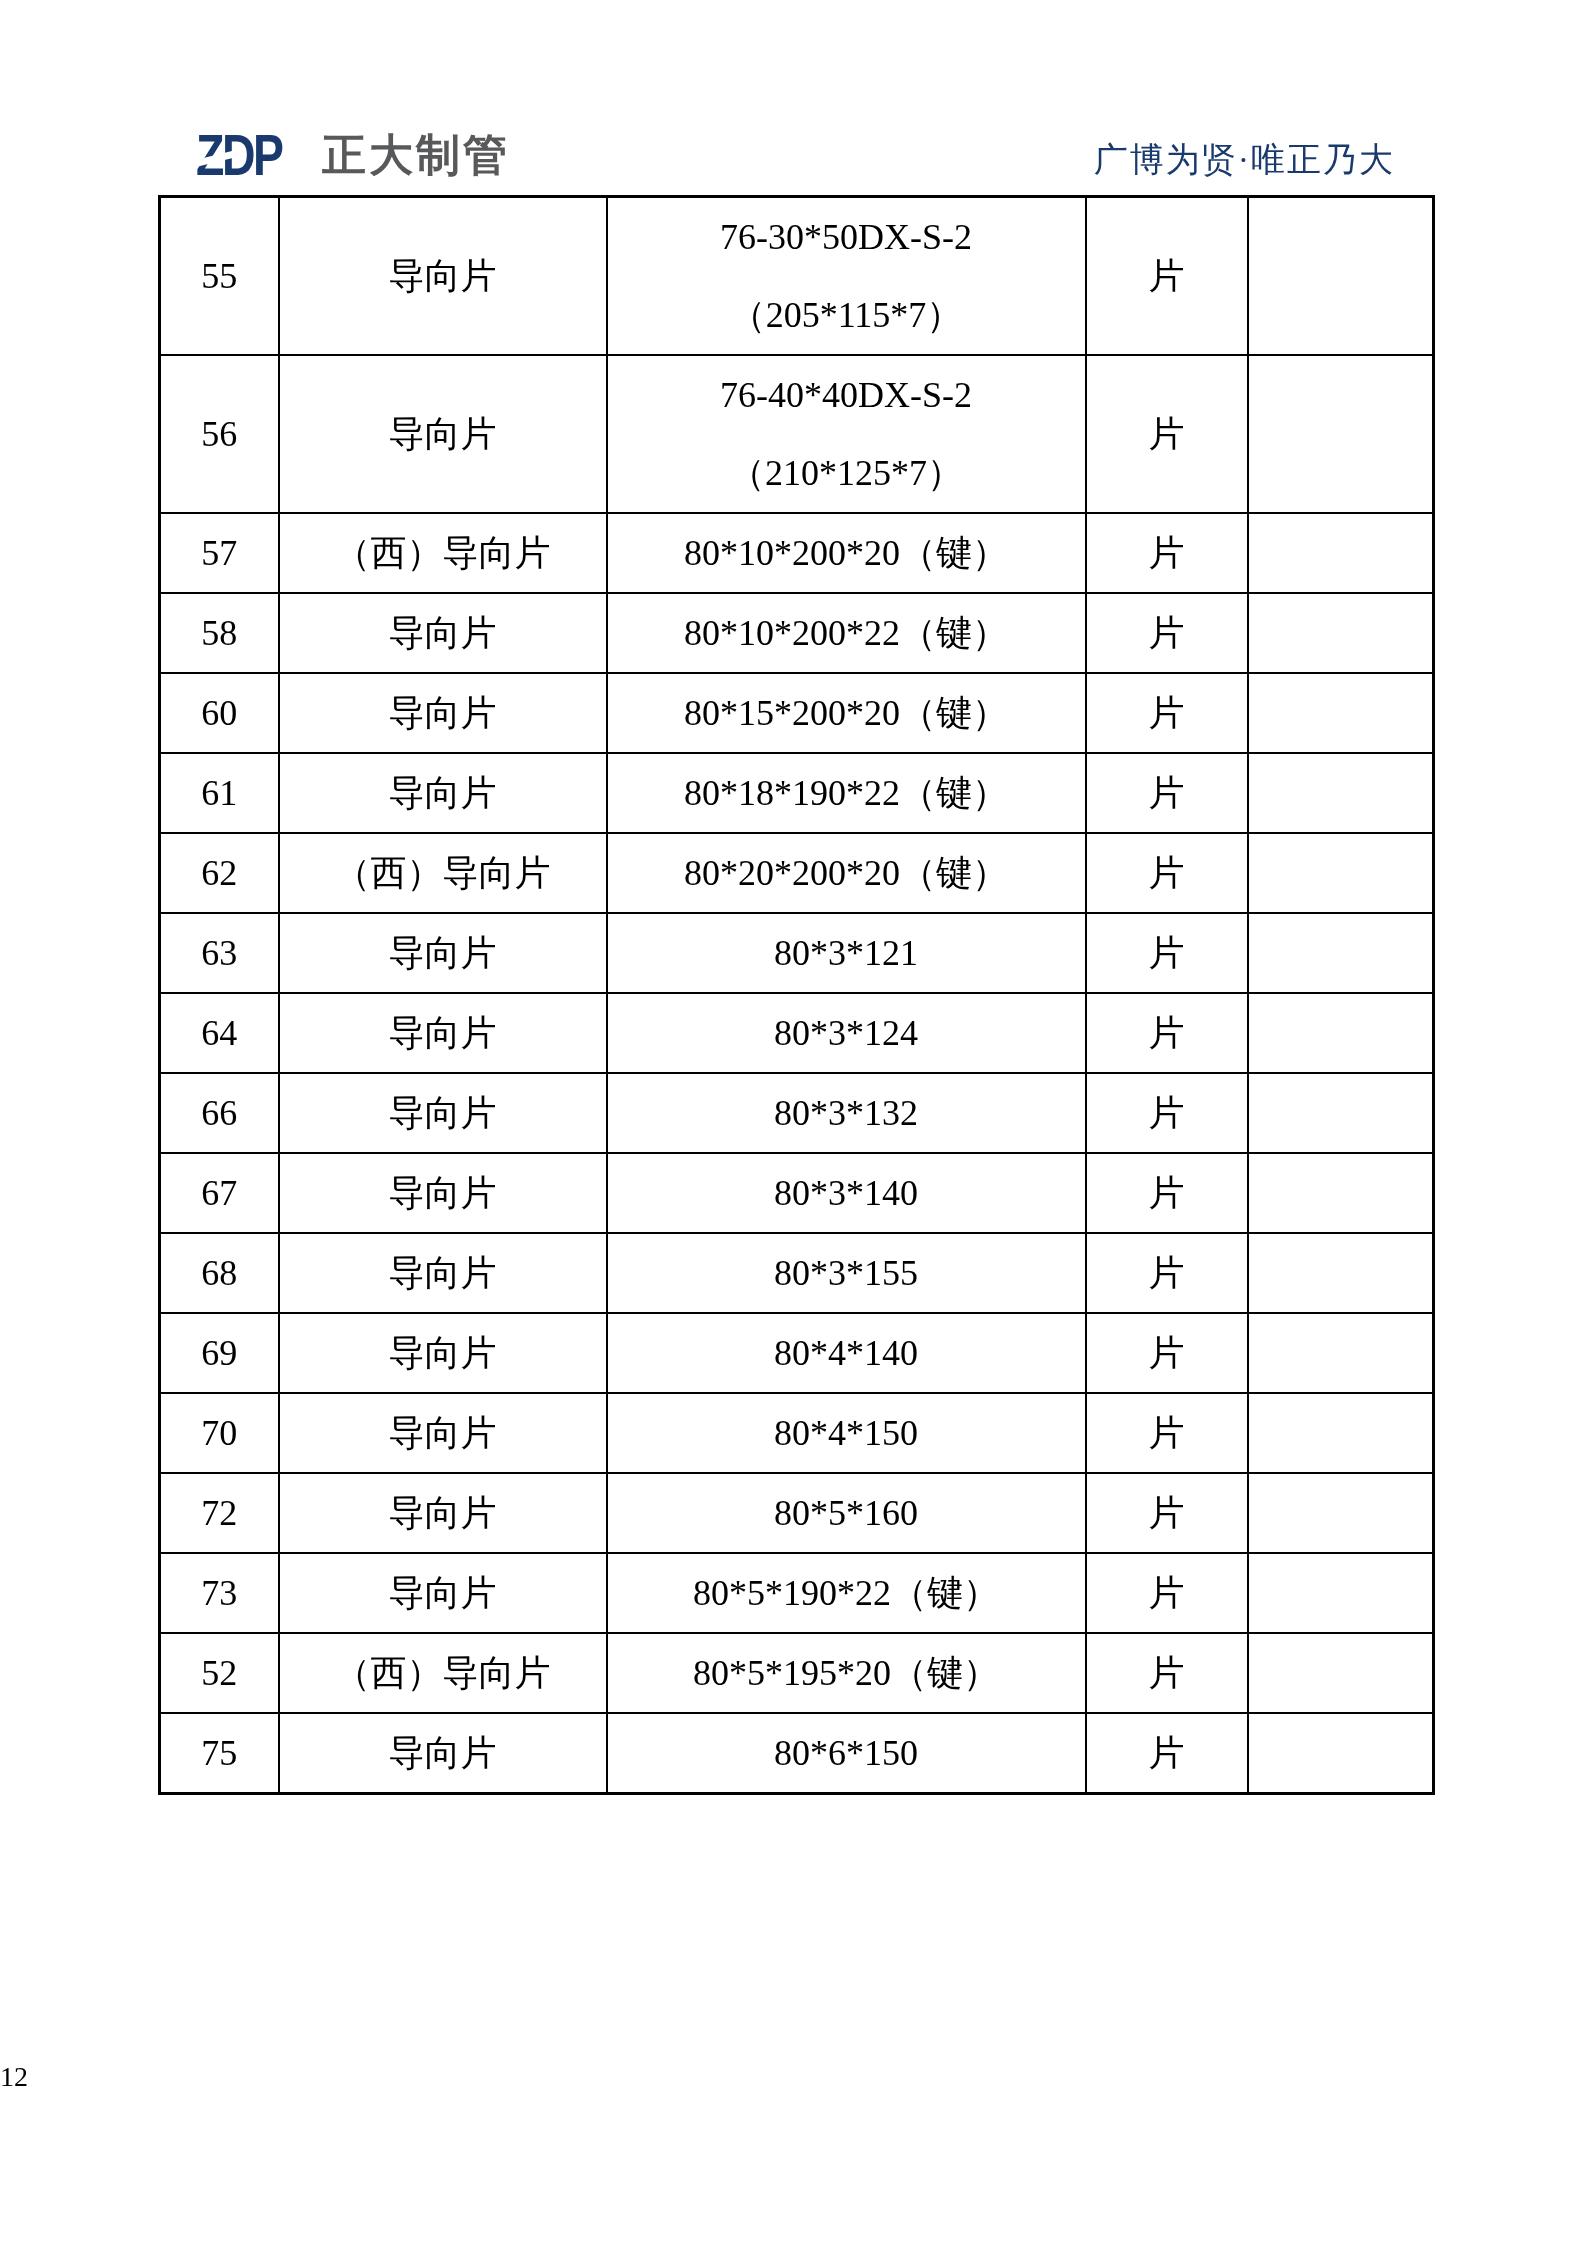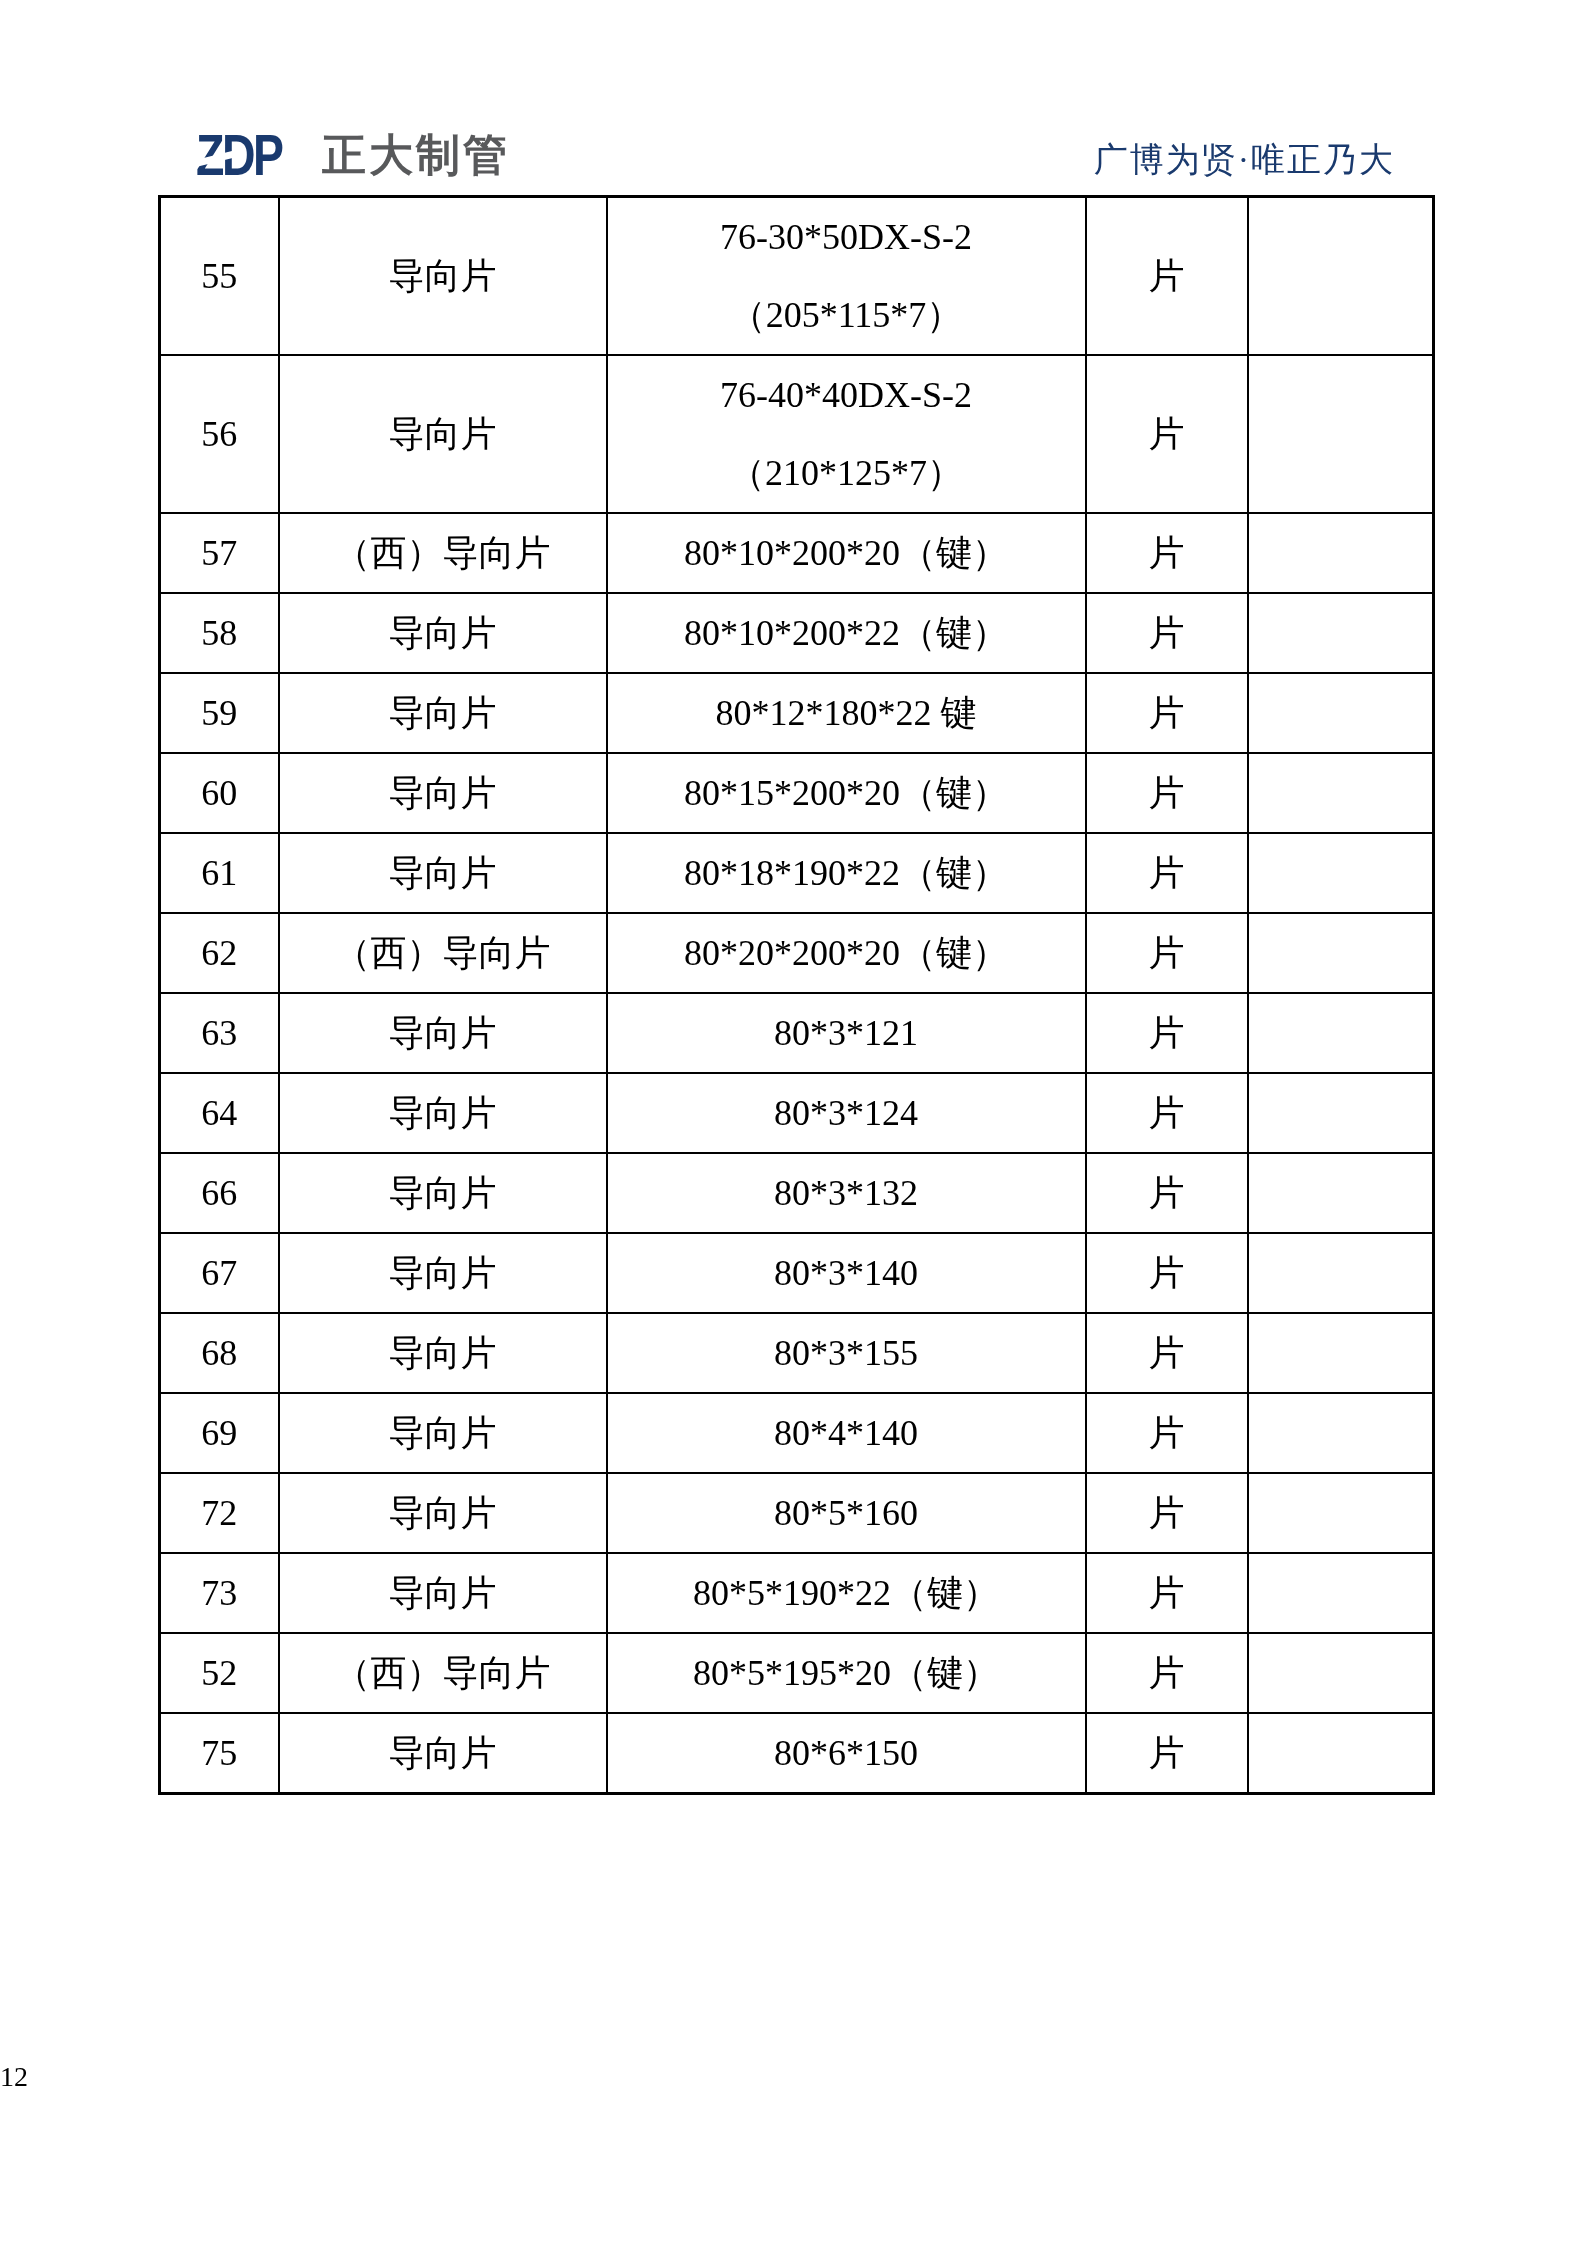--- a/index.html
+++ b/index.html
@@ -130,27 +130,20 @@
     </tr>
 
     <tr>
       <td class="c-no">58</td>
       <td class="c-name">导向片</td>
       <td class="c-spec">80*10*200*22（键）</td>
       <td class="c-unit">片</td>
       <td class="c-note"></td>
     </tr>
 
-    <tr>
-      <td class="c-no">59</td>
-      <td class="c-name">导向片</td>
-      <td class="c-spec">80*12*180*22 键</td>
-      <td class="c-unit">片</td>
-      <td class="c-note"></td>
-    </tr>
 
     <tr>
       <td class="c-no">60</td>
       <td class="c-name">导向片</td>
       <td class="c-spec">80*15*200*20（键）</td>
       <td class="c-unit">片</td>
       <td class="c-note"></td>
     </tr>
 
     <tr>
@@ -211,20 +204,27 @@
     </tr>
 
     <tr>
       <td class="c-no">69</td>
       <td class="c-name">导向片</td>
       <td class="c-spec">80*4*140</td>
       <td class="c-unit">片</td>
       <td class="c-note"></td>
     </tr>
 
+    <tr>
+      <td class="c-no">70</td>
+      <td class="c-name">导向片</td>
+      <td class="c-spec">80*4*150</td>
+      <td class="c-unit">片</td>
+      <td class="c-note"></td>
+    </tr>
 
 
     <tr>
       <td class="c-no">72</td>
       <td class="c-name">导向片</td>
       <td class="c-spec">80*5*160</td>
       <td class="c-unit">片</td>
       <td class="c-note"></td>
     </tr>
 

